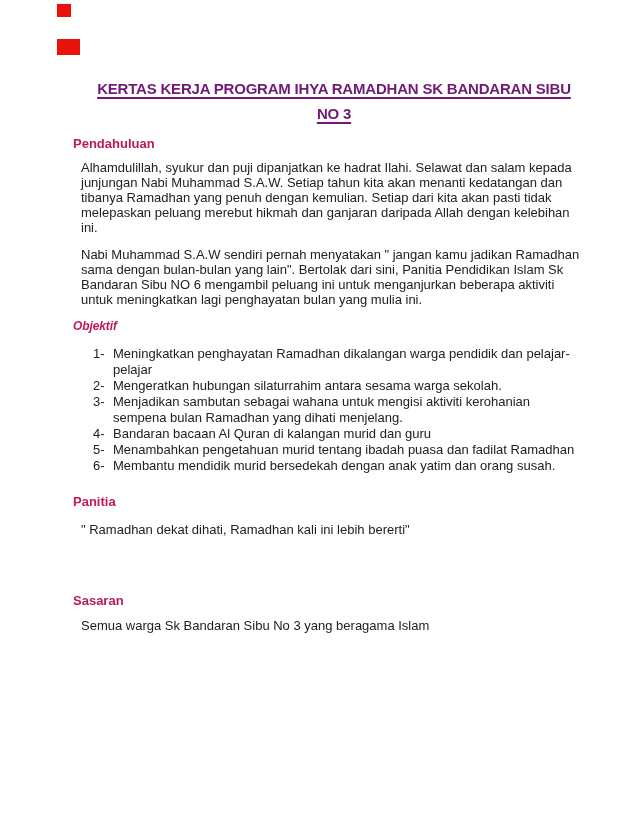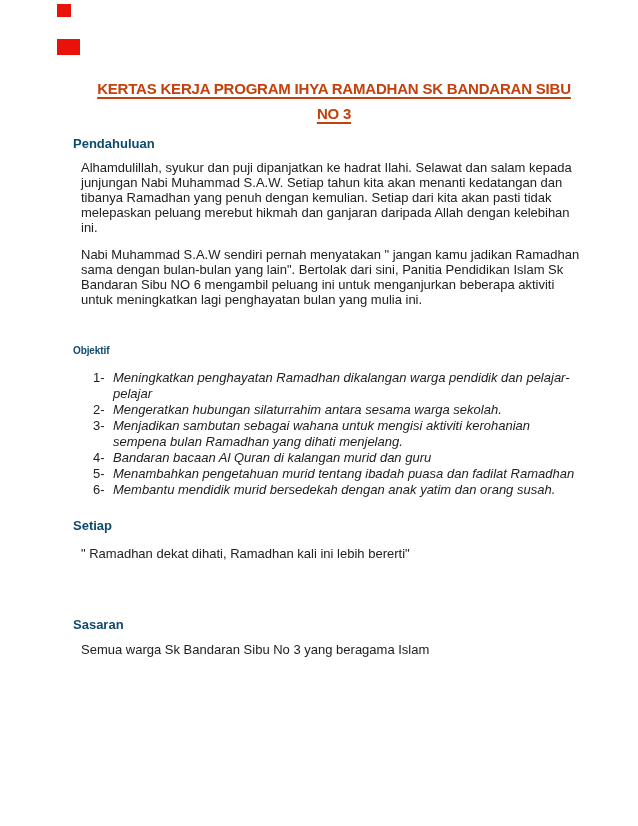--- a/index.html
+++ b/index.html
@@ -31,42 +31,43 @@
   }
 
   .title {
     display: block;
     margin: 76px auto 0 auto;
     width: 490px;
     text-align: center;
     font-size: 15px;
     line-height: 25px;
     font-weight: bold;
-    color: #c2410c;
+    color: #701a75;
     letter-spacing: -0.2px;
   }
   .title-line {
     display: block;
     text-decoration: underline;
     text-decoration-thickness: 2px;
     text-underline-offset: 3px;
   }
 
   .heading {
     margin: 0;
     font-size: 13px;
     line-height: 15px;
     font-weight: bold;
-    color: #0c4a6e;
+    color: #be185d;
   }
   .heading-pendahuluan { margin-top: 10px; }
   .heading-objektif {
-    margin-top: 36px;
-    font-size: 10px;
+    margin-top: 12px;
+    font-size: 12px;
     letter-spacing: -0.1px;
+    font-style: italic;
   }
   .heading-slogan  { margin-top: 20px; }
   .heading-sasaran { margin-top: 56px; }
 
   .para {
     margin: 8px;
     font-size: 13px;
     line-height: 15px;
     white-space: pre-line;
     color: #212121;
@@ -84,21 +85,20 @@
     font-size: 13px;
     line-height: 16px;
   }
   .objective-num {
     flex: 0 0 20px;
     margin-left: 20px;
   }
   .objective-text {
     flex: 1;
     white-space: pre-line;
-    font-style: italic;
   }
 
   .slogan-text  { margin-top: 13px; }
   .sasaran-text { margin-top: 10px; }
 </style>
 </head>
 <body>
 
 <div class="page">
 
@@ -148,21 +148,21 @@
       <li class="objective-item">
         <span class="objective-num">5-</span>
         <span class="objective-text">Menambahkan pengetahuan murid tentang ibadah puasa dan fadilat Ramadhan</span>
       </li>
       <li class="objective-item">
         <span class="objective-num">6-</span>
         <span class="objective-text">Membantu mendidik murid bersedekah dengan anak yatim dan orang susah.</span>
       </li>
     </ol>
 
-    <h2 class="heading heading-slogan">Setiap</h2>
+    <h2 class="heading heading-slogan">Panitia</h2>
 
     <p class="para slogan-text">" Ramadhan dekat dihati, Ramadhan kali ini lebih bererti"</p>
 
     <h2 class="heading heading-sasaran">Sasaran</h2>
 
     <p class="para sasaran-text">Semua warga Sk Bandaran Sibu No 3 yang beragama Islam</p>
 
   </div>
 </div>
 

